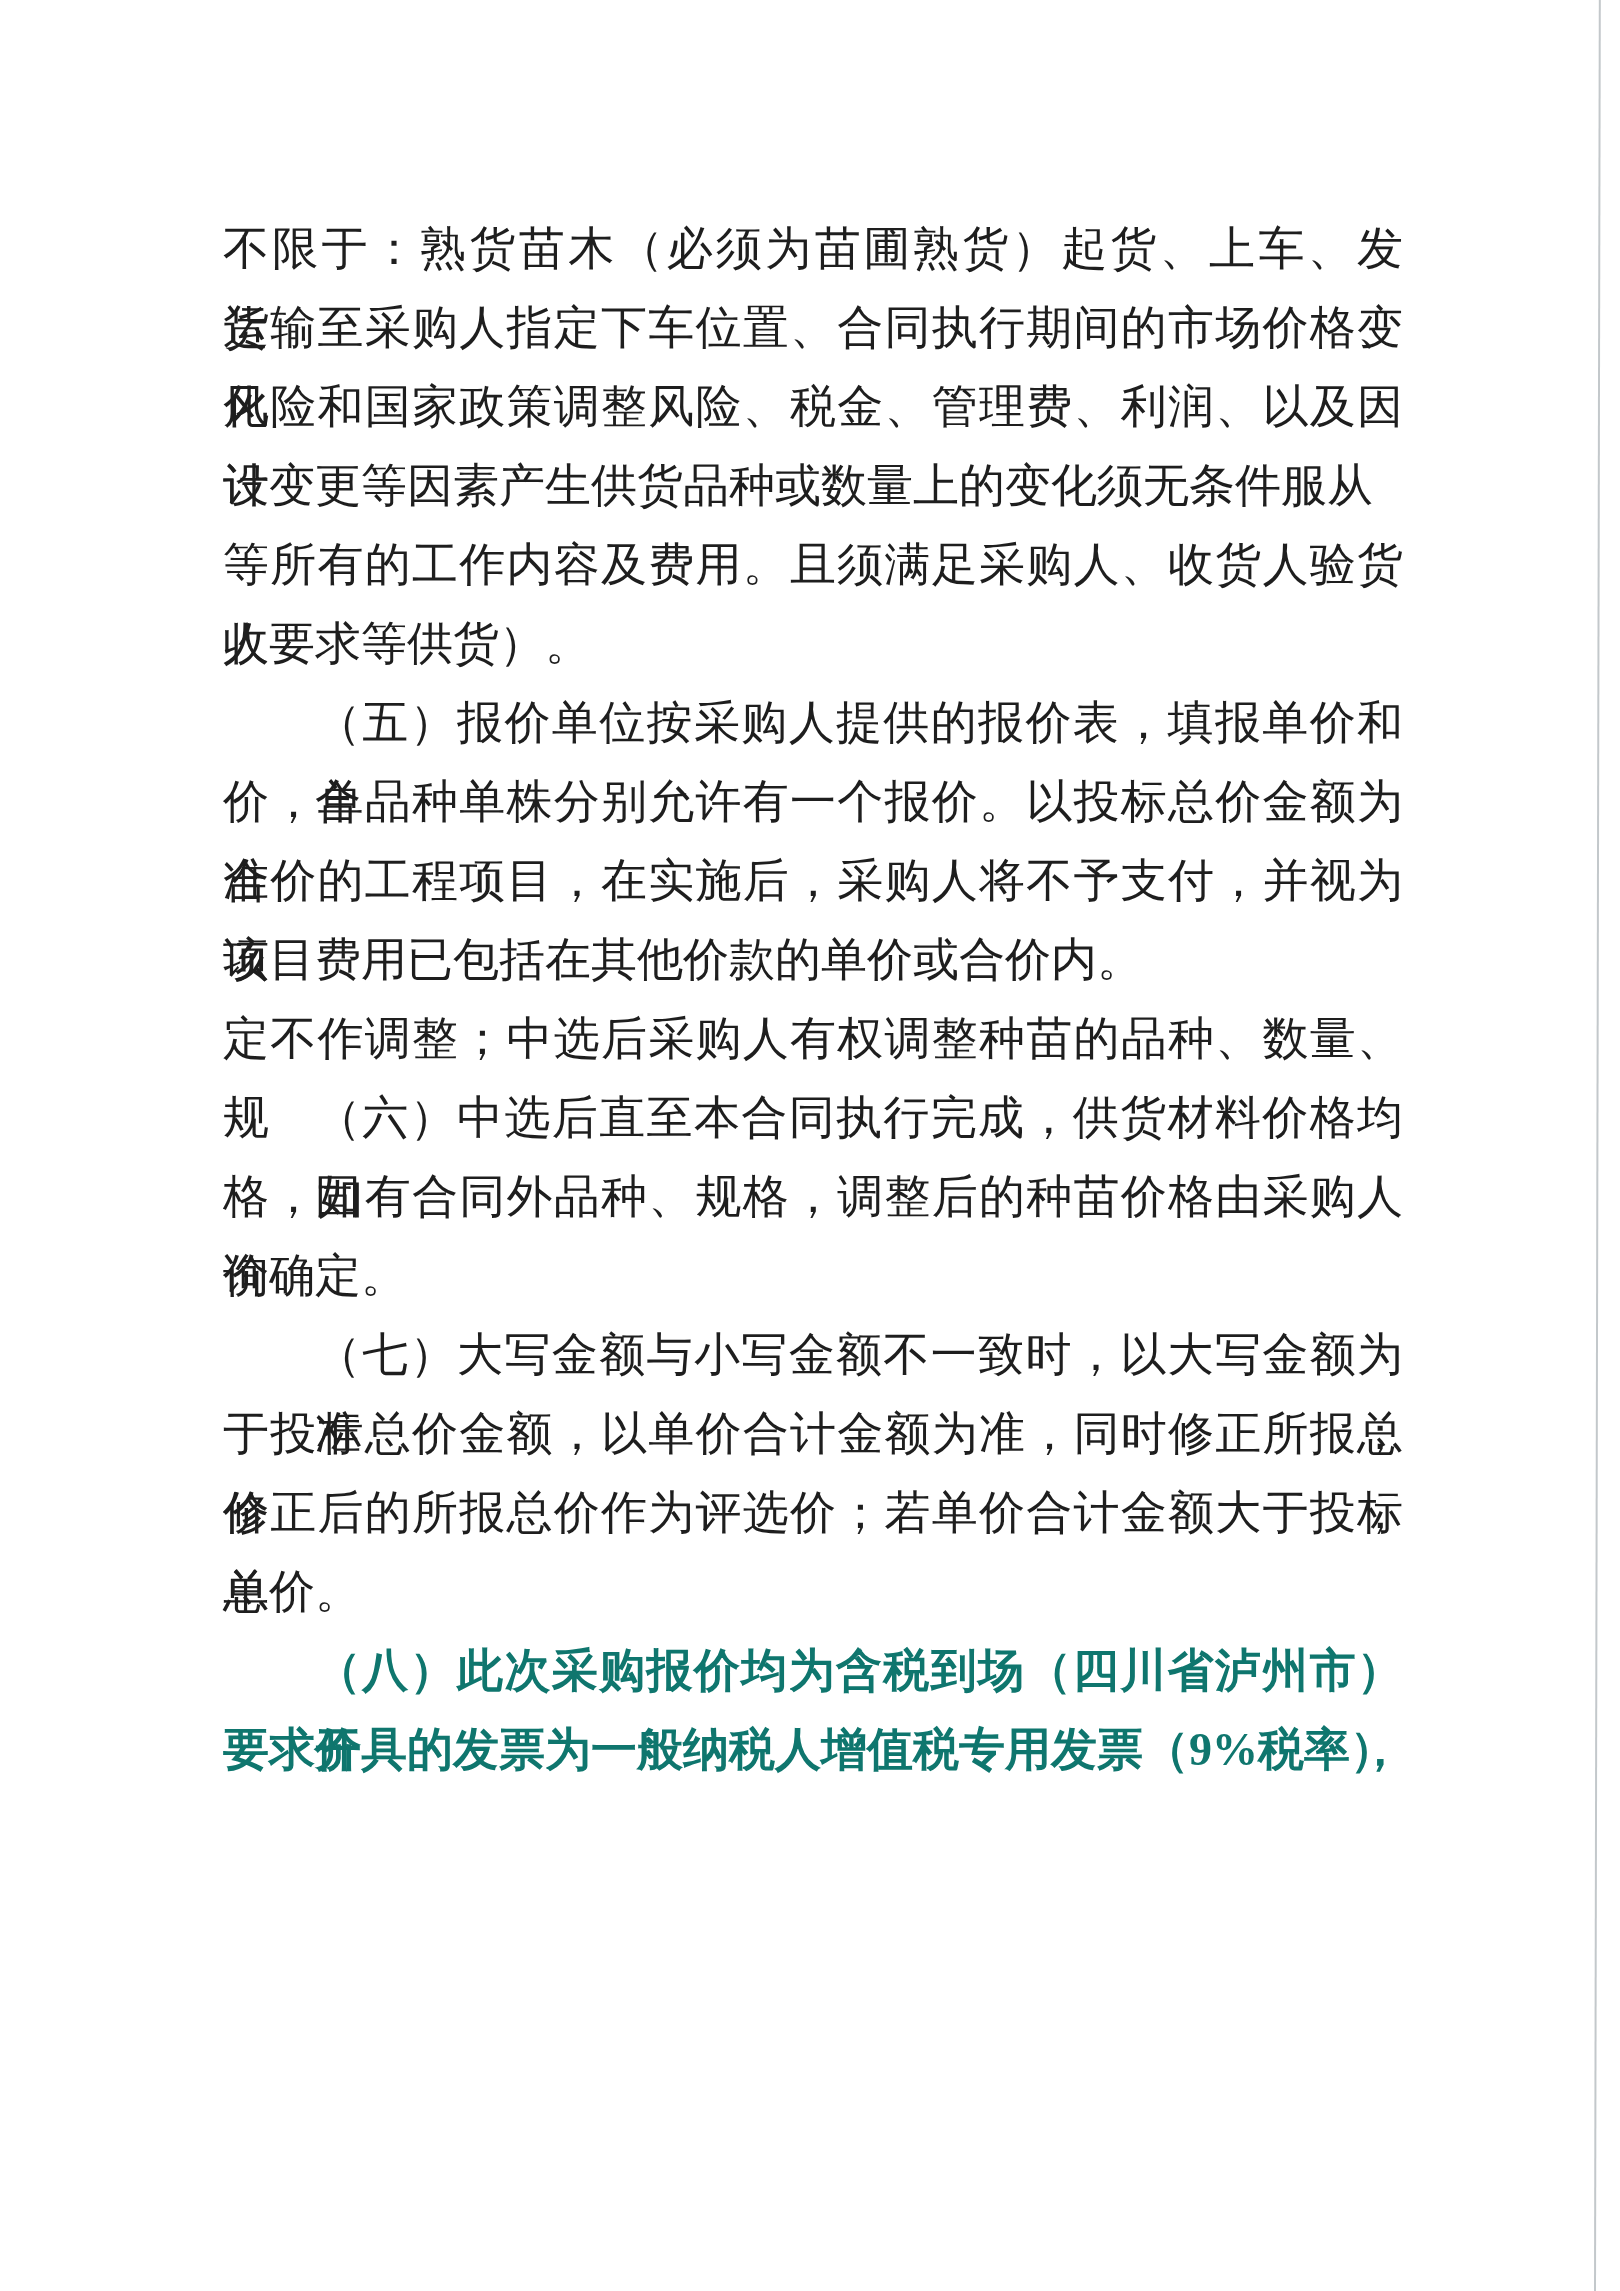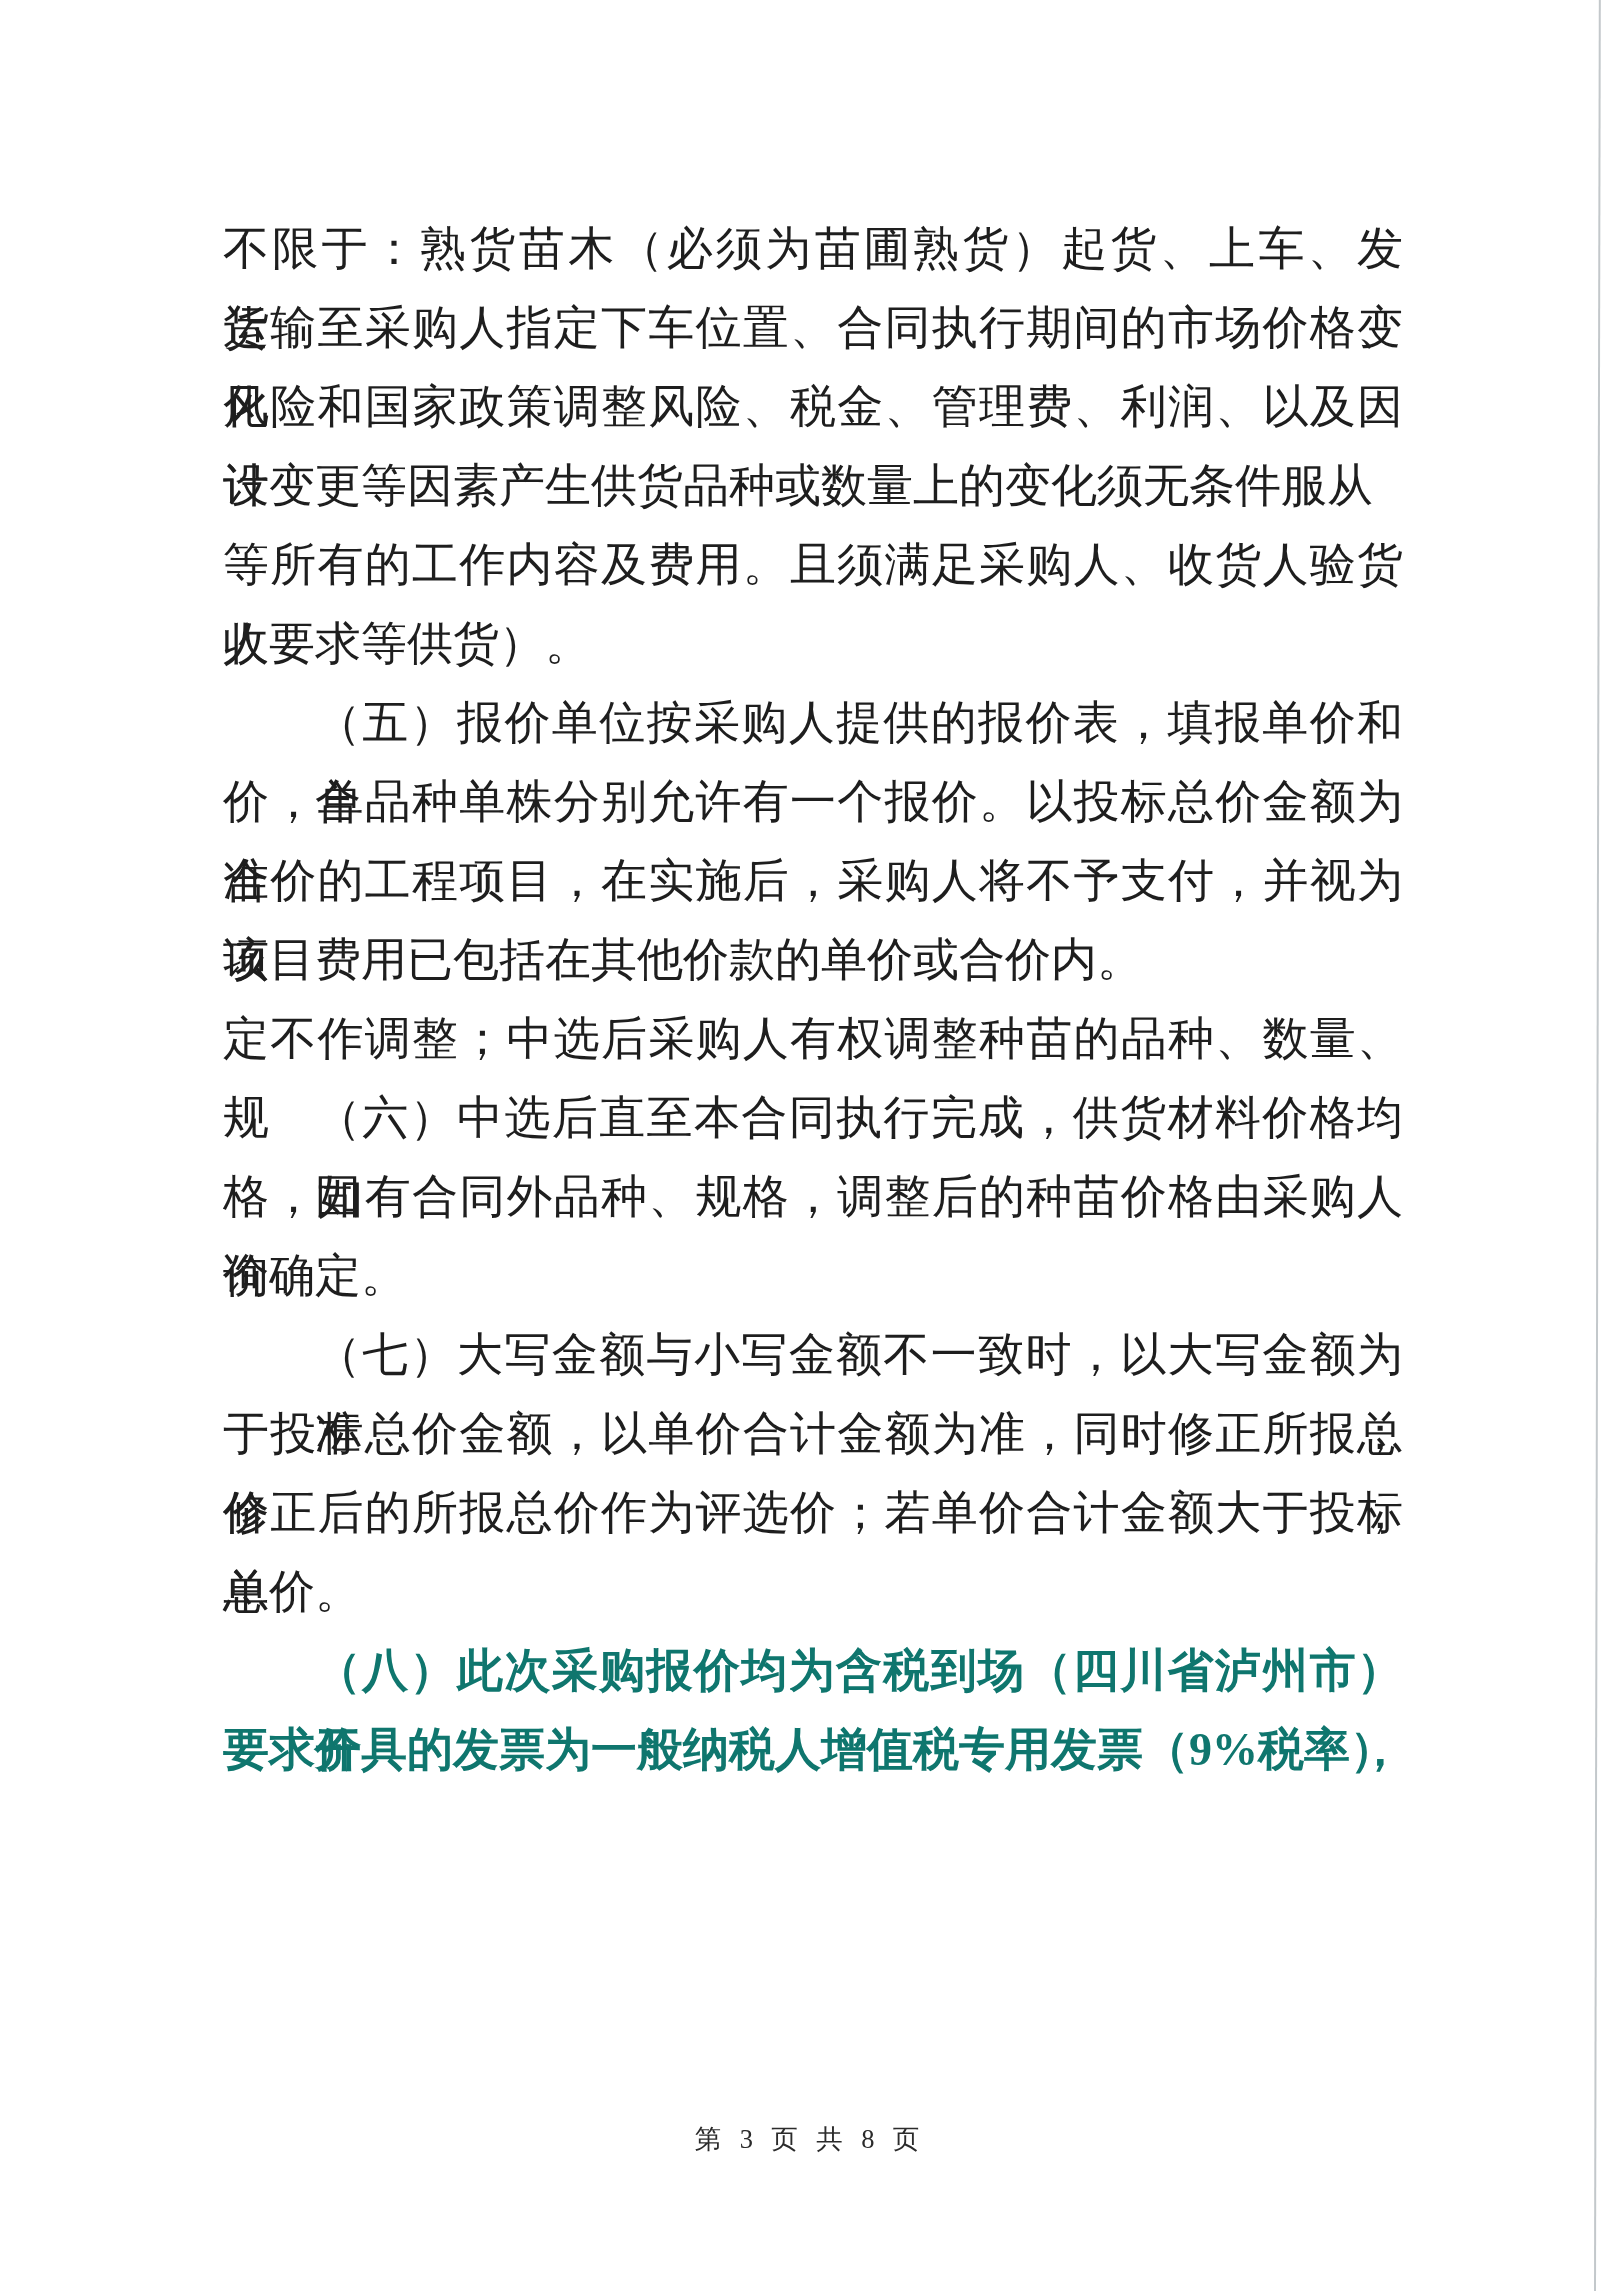--- a/index.html
+++ b/index.html
@@ -85,17 +85,14 @@
       <div class="line j ind">（六）中选后直至本合同执行完成，供货材料价格均固</div>
       <div class="line j">格，如有合同外品种、规格，调整后的种苗价格由采购人询</div>
       <div class="line">价确定。</div>
       <div class="line j ind">（七）大写金额与小写金额不一致时，以大写金额为准；</div>
       <div class="line j">于投标总价金额，以单价合计金额为准，同时修正所报总价，</div>
       <div class="line j">修正后的所报总价作为评选价；若单价合计金额大于投标总</div>
       <div class="line">单价。</div>
       <div class="line j b ind">（八）此次采购报价均为含税到场（四川省泸州市）价，</div>
       <div class="line b">要求开具的发票为一般纳税人增值税专用发票（9%税率）</div>
     </div>
-  <div class="footer">
-    <span>第 3 页 共 8 页</span>
-  </div>
 </div>
 
 
 </body></html>

